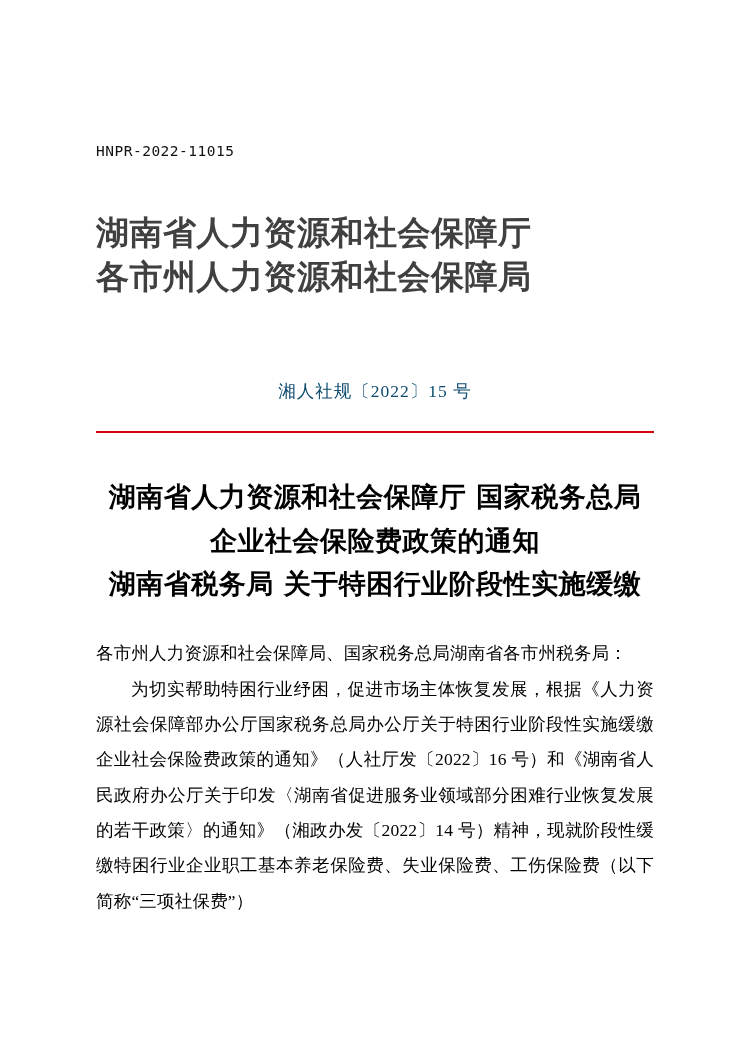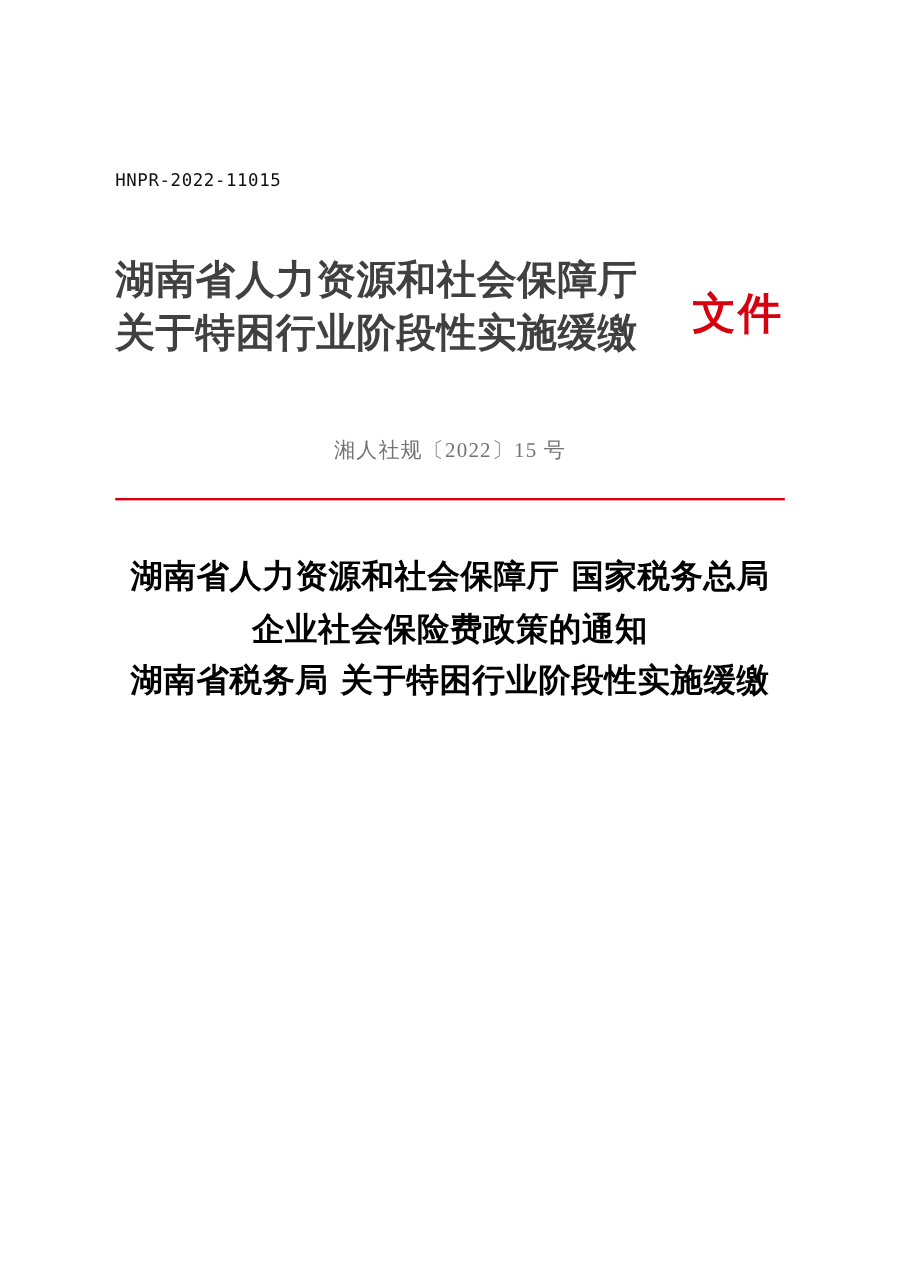--- a/index.html
+++ b/index.html
@@ -60,22 +60,22 @@
     font-weight: 700;
     font-size: 36px;
     letter-spacing: 2px;
   }
 
   
   .issue-no {
     text-align: center;
     font-size: 17.5px;
     letter-spacing: 1px;
-    margin-top: 40px;
-    color: #737373;
+    margin-top: 56px;
+    color: #0c4a6e;
   }
 
   
   .red-rule {
     margin-top: 28px;
     height: 2px;
     background: #d6000f;
     width: 100%;
   }
 
@@ -112,29 +112,32 @@
 </head>
 <body>
 
 <div class="page">
 
   <div class="doc-code">HNPR-2022-11015</div>
 
   <div class="masthead">
     <div class="masthead-lines">
       <span class="masthead-line">湖南省人力资源和社会保障厅</span>
-      <span class="masthead-line">关于特困行业阶段性实施缓缴</span>
+      <span class="masthead-line">各市州人力资源和社会保障局</span>
     </div>
-    <div class="masthead-suffix">文件</div>
   </div>
 
   <div class="issue-no">湘人社规〔2022〕15 号</div>
 
   <div class="red-rule"></div>
 
   <div class="doc-title">
     <span>湖南省人力资源和社会保障厅 国家税务总局</span>
     <span>企业社会保险费政策的通知</span>
     <span>湖南省税务局 关于特困行业阶段性实施缓缴</span>
   </div>
 
+  <div class="body-text">
+    <p>各市州人力资源和社会保障局、国家税务总局湖南省各市州税务局：</p>
+    <p class="indent">为切实帮助特困行业纾困，促进市场主体恢复发展，根据《人力资源社会保障部办公厅国家税务总局办公厅关于特困行业阶段性实施缓缴企业社会保险费政策的通知》（人社厅发〔2022〕16 号）和《湖南省人民政府办公厅关于印发〈湖南省促进服务业领域部分困难行业恢复发展的若干政策〉的通知》（湘政办发〔2022〕14 号）精神，现就阶段性缓缴特困行业企业职工基本养老保险费、失业保险费、工伤保险费（以下简称“三项社保费”）</p>
+  </div>
 
 </div>
 
 </body></html>

